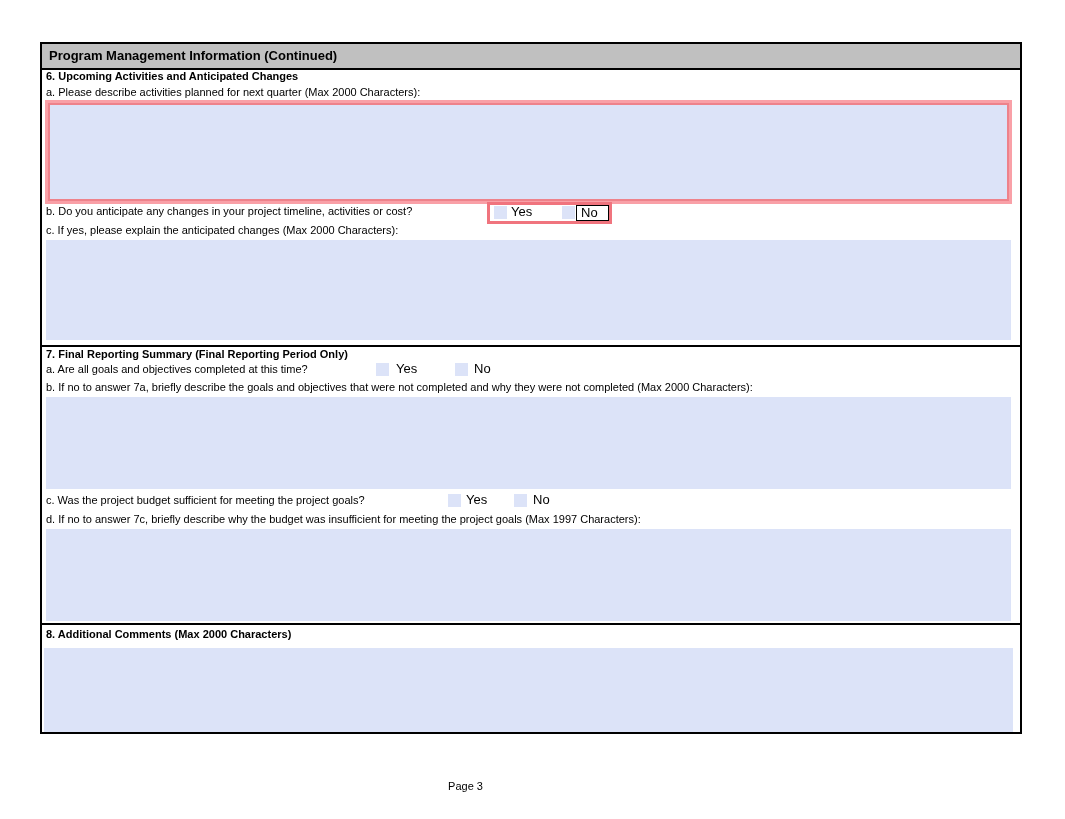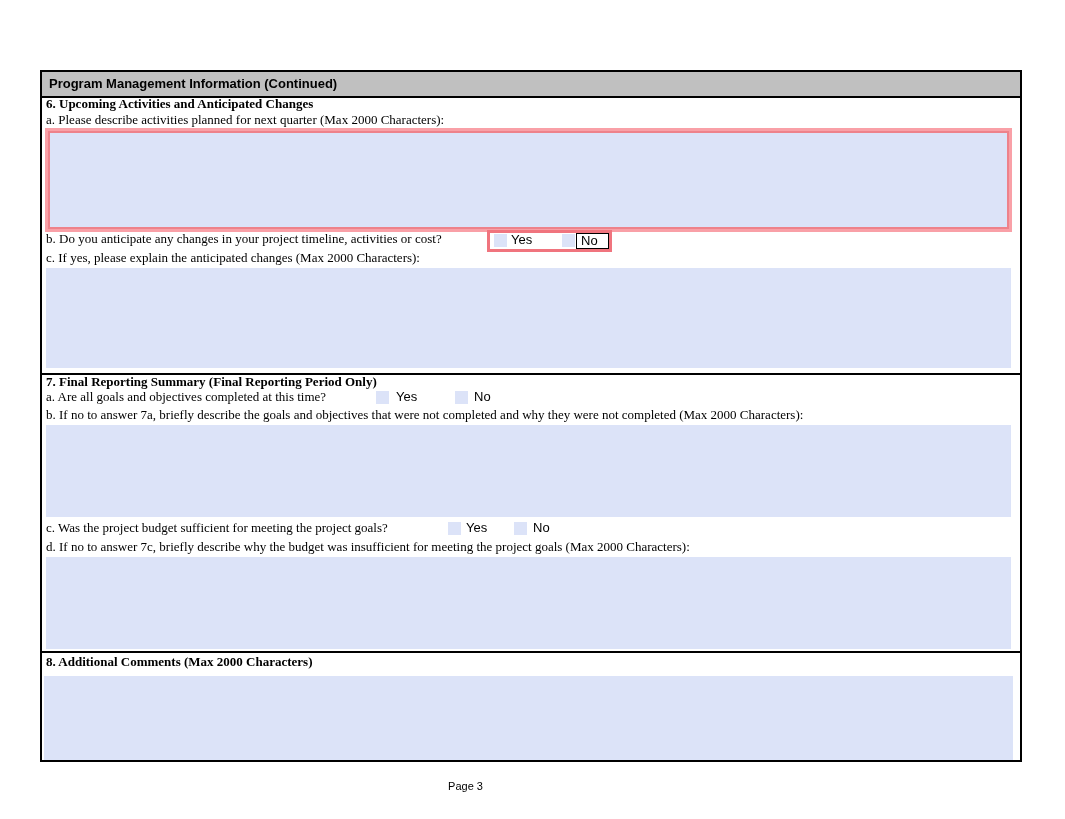--- a/index.html
+++ b/index.html
@@ -2,28 +2,28 @@
 <html><head>
 <meta charset="utf-8">
 <style>
   html, body { margin:0; padding:0; }
   body {
     width:1065px; height:819px; background:#ffffff; position:relative;
     font-family:"Liberation Sans", sans-serif; color:#000; overflow:hidden;
   }
   .form-box {
     position:absolute; left:40px; top:42px; width:982px; height:692px;
-    border:2px solid #000; box-sizing:border-box; background:#fff;margin-top:28px;
+    border:2px solid #000; box-sizing:border-box; background:#fff;
   }
   .hdr-bar {
     position:absolute; left:0; top:0; width:100%; height:26px;
     background:#c0c0c0; border-bottom:2px solid #000; box-sizing:border-box;
     font-weight:bold; font-size:13px; line-height:24px; padding-left:7px;
   }
-  .lbl { position:absolute; font-size:13px; line-height:14px; white-space:nowrap;font-family:Liberation Serif, serif; }
+  .lbl { position:absolute; font-size:11px; line-height:14px; white-space:nowrap; }
   .bold { font-weight:bold; }
   .field { position:absolute; background:#dce3f8; }
   .hl-outer {
     position:absolute; left:3px; top:56px; width:967px; height:104px;
     box-sizing:border-box; border:3px solid #f9a0a7;
   }
   .hl-inner {
     width:100%; height:100%; box-sizing:border-box;
     border:2px solid #ee828b; background:#dce3f8;
   }
@@ -86,21 +86,21 @@
 
   <div class="lbl" style="left:4px; top:336px;">b. If no to answer 7a, briefly describe the goals and objectives that were not completed and why they were not completed (Max 2000 Characters):</div>
   <div class="field" style="left:4px; top:353px; width:965px; height:92px;"></div>
 
   <div class="lbl" style="left:4px; top:449px;">c. Was the project budget sufficient for meeting the project goals?</div>
   <div class="cb" style="left:406px; top:450px;"></div>
   <span class="cb-lbl" style="left:424px; top:449px;">Yes</span>
   <div class="cb" style="left:472px; top:450px;"></div>
   <span class="cb-lbl" style="left:491px; top:449px;">No</span>
 
-  <div class="lbl" style="left:4px; top:468px;">d. If no to answer 7c, briefly describe why the budget was insufficient for meeting the project goals (Max 2000 Characters):</div>
+  <div class="lbl" style="left:4px; top:468px;">d. If no to answer 7c, briefly describe why the budget was insufficient for meeting the project goals (Max 1997 Characters):</div>
   <div class="field" style="left:4px; top:485px; width:965px; height:92px;"></div>
 
   <div class="divider" style="top:579px;"></div>
 
   <div class="lbl bold" style="left:4px; top:583px;text-align:center;">8. Additional Comments (Max 2000 Characters)</div>
   <div class="field" style="left:2px; top:604px; width:969px; height:84px;"></div>
 
 </div>
 
 <div class="footer">Page 3</div>

